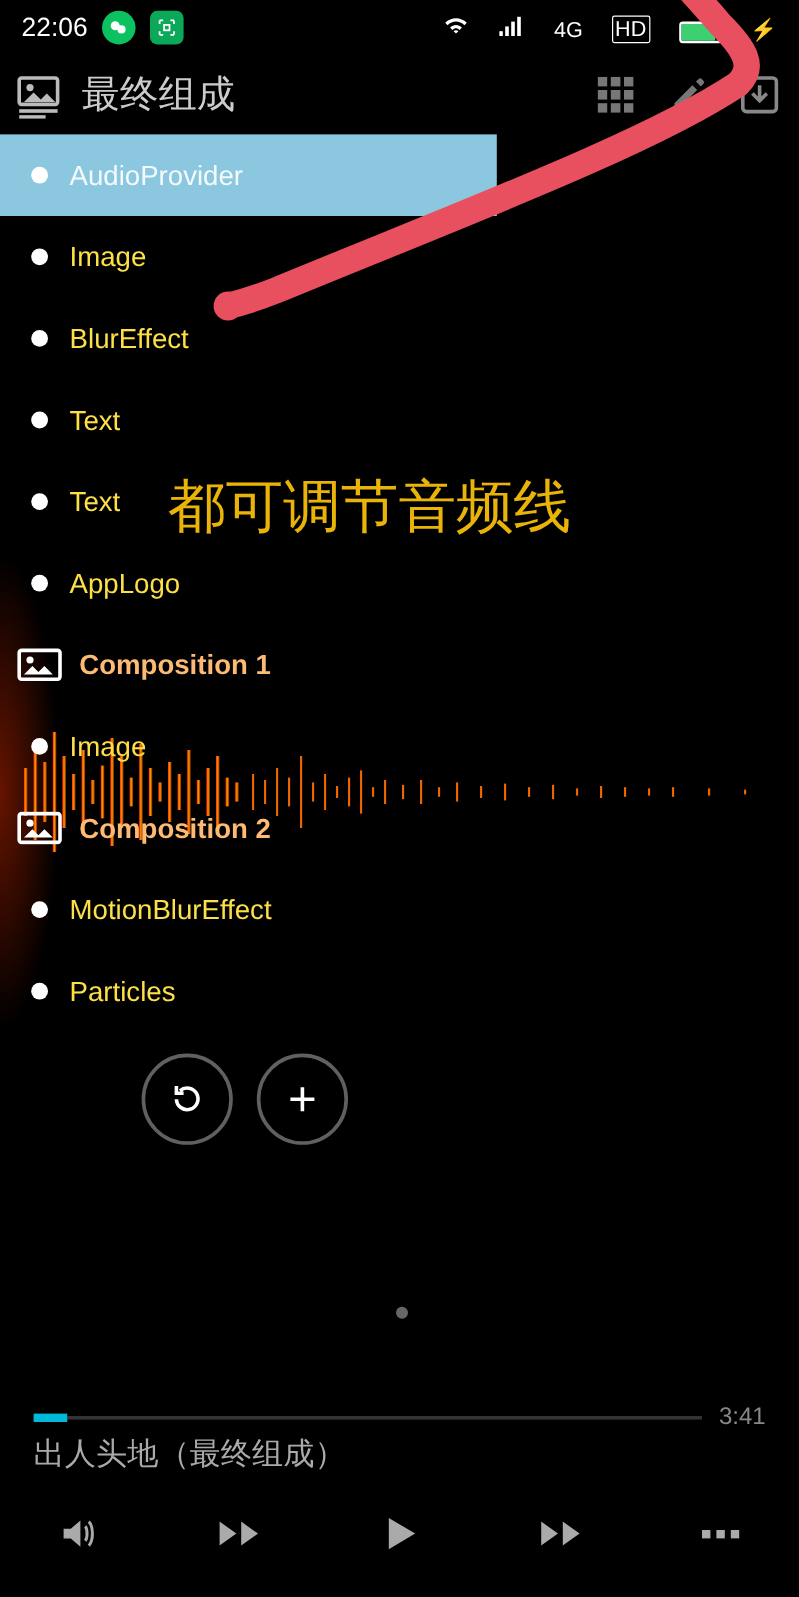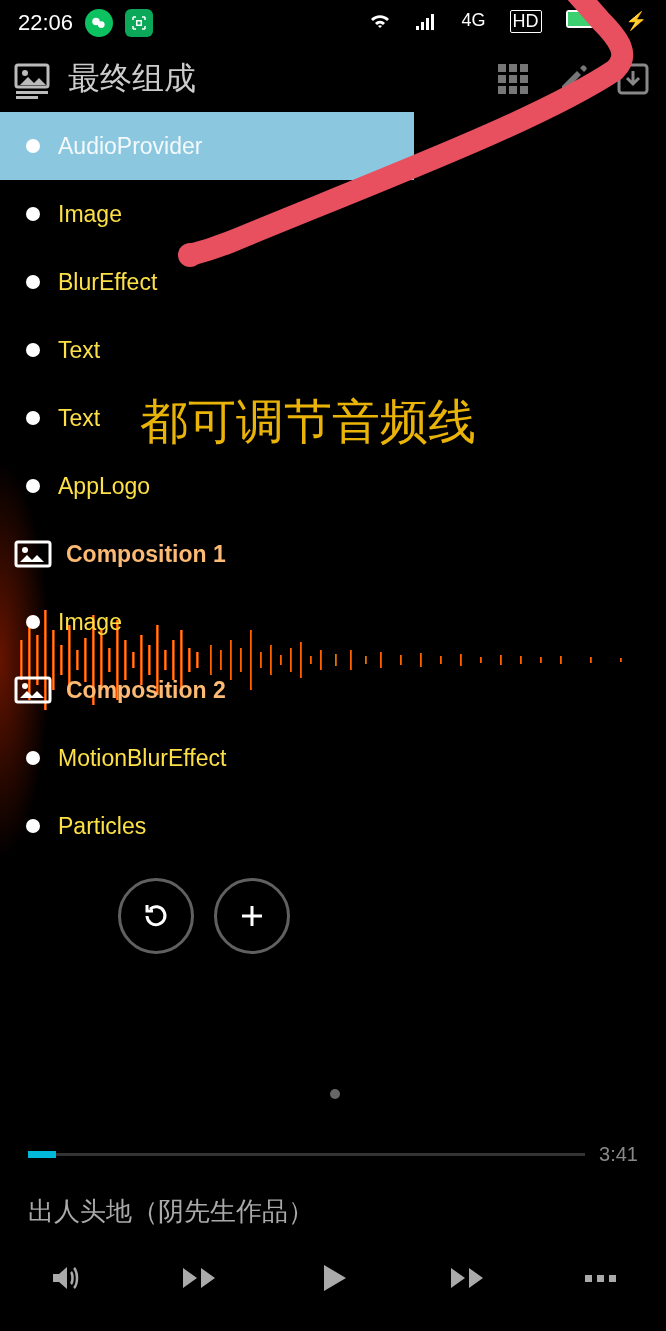--- a/index.html
+++ b/index.html
@@ -16,21 +16,21 @@
     
     .status-bar {
       height: 46px;
       display: flex;
       justify-content: space-between;
       align-items: center;
       padding: 0 18px;
       font-size: 22px;
     }
     .status-left { display: flex; align-items: center; gap: 12px; }
-    .status-right { display: flex; align-items: flex-start; gap: 24px; }
+    .status-right { display: flex; align-items: flex-end; gap: 24px; }
     .app-icon {
       width: 28px; height: 28px; border-radius: 50%;
       display: flex; align-items: center; justify-content: center;
       font-size: 16px;
     }
     .wechat { background: #0cc160; }
     .scan { background: #0aa858; border-radius: 6px; }
     .battery {
       width: 36px; height: 18px; border: 2px solid #fff; border-radius: 3px;
       position: relative;
@@ -118,21 +118,21 @@
     
     
     .scrub-dot {
       position: absolute; bottom: 232px; left: 330px;
       width: 10px; height: 10px; background: #666; border-radius: 50%;
     }
     .player {
       position: absolute; bottom: 0; left: 0; right: 0;
       padding: 0 28px 28px;
     }
-    .progress-row { display: flex; align-items: center; gap: 14px; margin-bottom: 28px; }
+    .progress-row { display: flex; align-items: center; gap: 14px; margin-bottom: 1px; }
     .progress-bar { flex: 1; height: 3px; background: #333; position: relative; }
     .progress-fill { position: absolute; left: 0; top: -2px; width: 28px; height: 7px; background: #00b8d9; }
     .duration { color: #888; font-size: 20px; }
     .track-title { color: #aaa; font-size: 26px; margin-bottom: 24px; }
     .player-controls {
       display: flex; justify-content: space-between; align-items: center;
       padding: 0 12px;
     }
     .player-btn { color: #aaa; width: 50px; height: 50px; display: flex; align-items: center; justify-content: center; }
   </style>
@@ -358,21 +358,21 @@
 
 <div class="scrub-dot"></div>
 
 <div class="player">
   <div class="progress-row">
     <div class="progress-bar">
       <div class="progress-fill"></div>
     </div>
     <div class="duration">3:41</div>
   </div>
-  <div class="track-title">出人头地（阴先生作品）</div>
+  <div class="track-title">出人头地（最终组成）</div>
   <div class="player-controls">
     <div class="player-btn">
       <svg width="36" height="36" viewBox="0 0 36 36" fill="#aaa">
           <path d="M6 14v8h6l8 7V7l-8 7z"></path>
           <path d="M24 12c2 2 2 10 0 12M27 8c4 4 4 16 0 20" fill="none" stroke="#aaa" stroke-width="2.5"></path>
         </svg>
     </div>
     <div class="player-btn">
       <svg width="40" height="30" viewBox="0 0 40 30" fill="#aaa">
           <path d="M18 15L4 5v20zM36 15L22 5v20z"></path>

